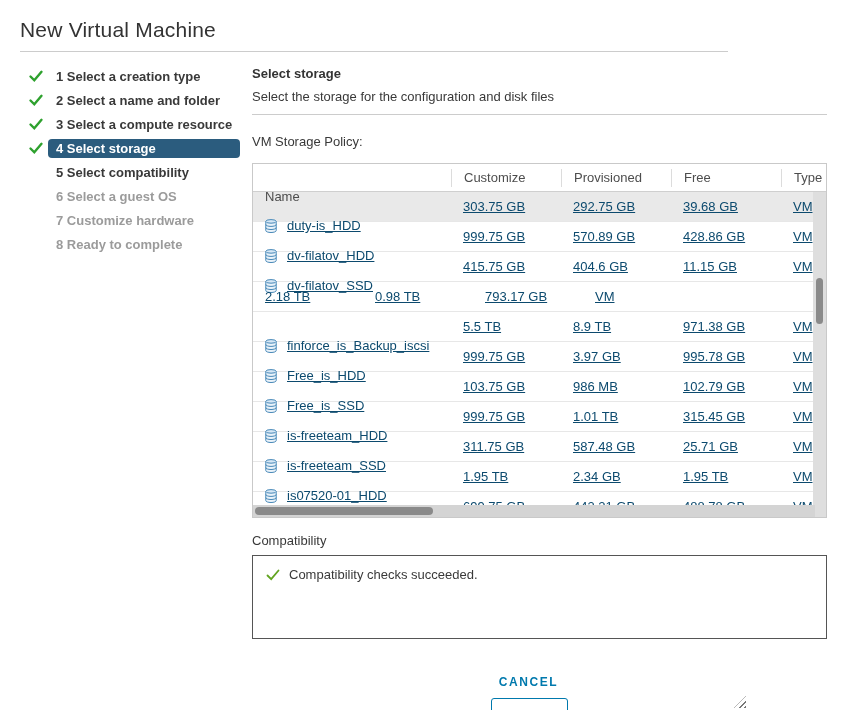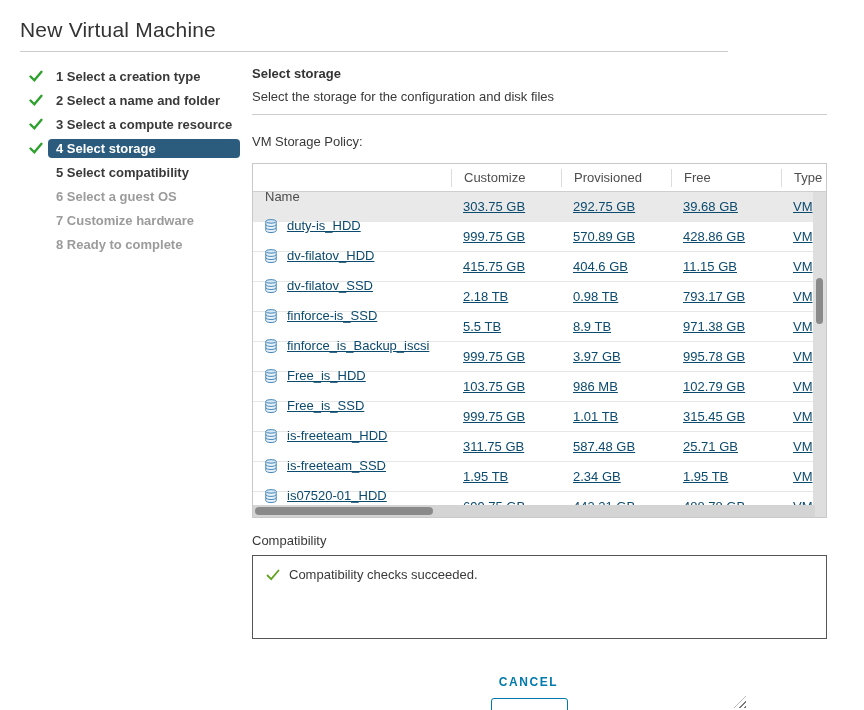--- a/index.html
+++ b/index.html
@@ -199,28 +199,20 @@
                   <path d="M2.8 6.5 c0 1.1 2.3 1.9 5.2 1.9 s5.2-.8 5.2-1.9 M2.8 9.6 c0 1.1 2.3 1.9 5.2 1.9 s5.2-.8 5.2-1.9" fill="none" stroke="#4788b8" stroke-width="1"></path>
                 </svg>
                 <span>dv-filatov_SSD</span>
               </div>
               <div class="cell c-cap">415.75 GB</div>
               <div class="cell c-prov">404.6 GB</div>
               <div class="cell c-free">11.15 GB</div>
               <div class="cell c-type">VM</div>
             </div>
             <div class="ds-row">
-              <div class="cell c-name">
-                <svg class="ds-icon" viewBox="0 0 16 16">
-                  <path d="M2.8 3.4 v9.2 c0 1.1 2.3 1.9 5.2 1.9 s5.2-.8 5.2-1.9 V3.4" fill="#eaf3fa" stroke="#4788b8" stroke-width="1"></path>
-                  <ellipse cx="8" cy="3.4" rx="5.2" ry="1.8" fill="#d6e8f6" stroke="#4788b8" stroke-width="1"></ellipse>
-                  <path d="M2.8 6.5 c0 1.1 2.3 1.9 5.2 1.9 s5.2-.8 5.2-1.9 M2.8 9.6 c0 1.1 2.3 1.9 5.2 1.9 s5.2-.8 5.2-1.9" fill="none" stroke="#4788b8" stroke-width="1"></path>
-                </svg>
-                <span>finforce-is_SSD</span>
-              </div>
               <div class="cell c-cap">2.18 TB</div>
               <div class="cell c-prov">0.98 TB</div>
               <div class="cell c-free">793.17 GB</div>
               <div class="cell c-type">VM</div>
             </div>
             <div class="ds-row">
               <div class="cell c-name">
                 <svg class="ds-icon" viewBox="0 0 16 16">
                   <path d="M2.8 3.4 v9.2 c0 1.1 2.3 1.9 5.2 1.9 s5.2-.8 5.2-1.9 V3.4" fill="#eaf3fa" stroke="#4788b8" stroke-width="1"></path>
                   <ellipse cx="8" cy="3.4" rx="5.2" ry="1.8" fill="#d6e8f6" stroke="#4788b8" stroke-width="1"></ellipse>

